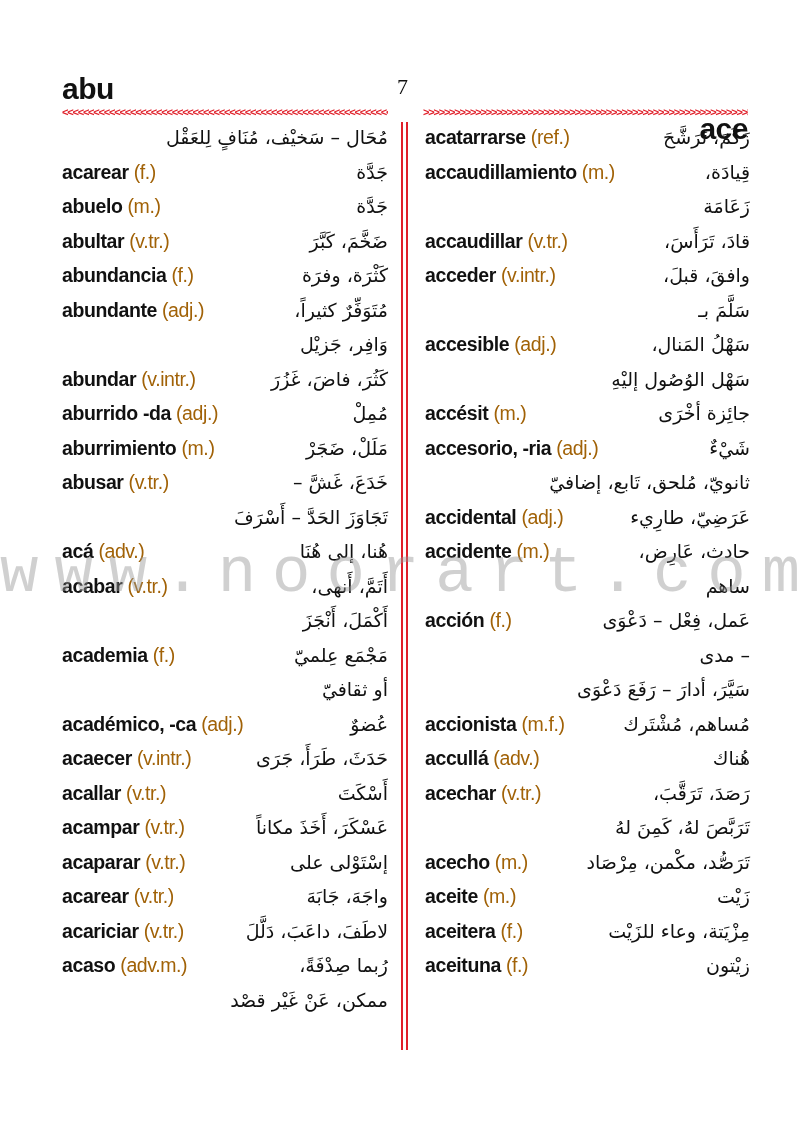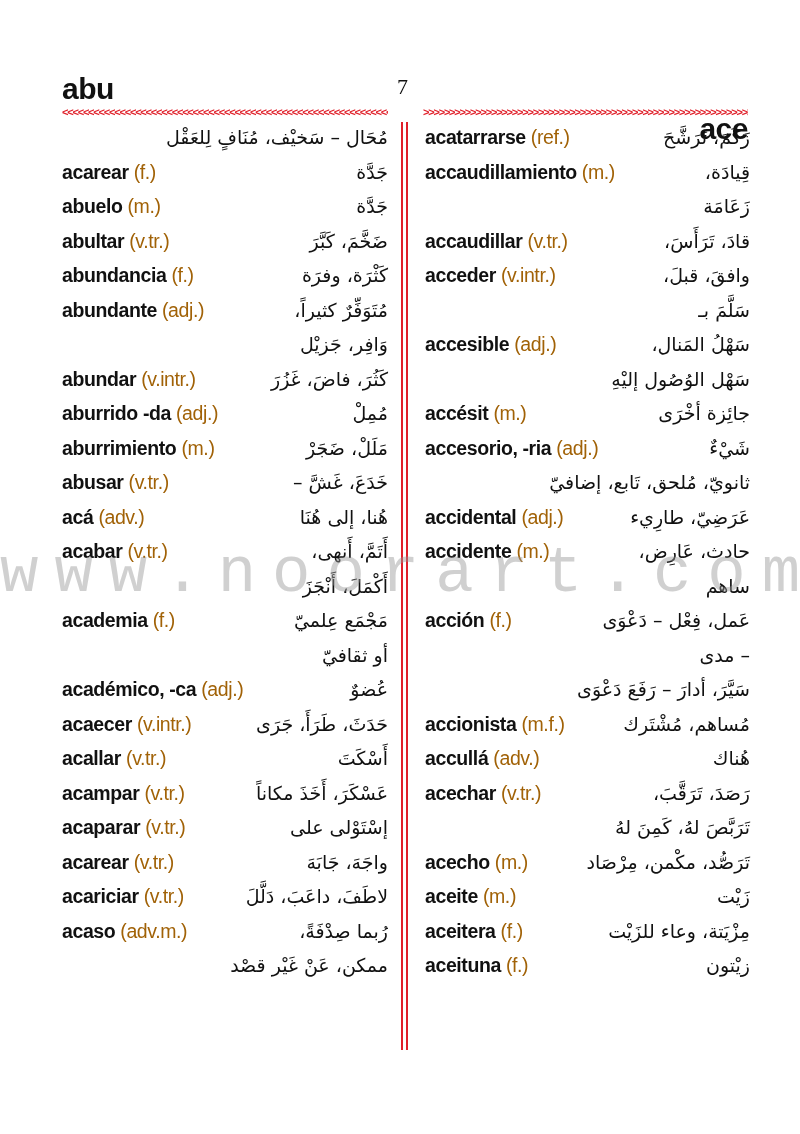--- a/index.html
+++ b/index.html
@@ -105,20 +105,24 @@
       </div>
       <div class="row">
         <div class="headword"><span>aburrimiento</span> <span class="pos">(m.)</span></div>
         <div class="arabic">مَلَلْ، ضَجَرْ</div>
       </div>
       <div class="row">
         <div class="headword"><span>abusar</span> <span class="pos">(v.tr.)</span></div>
         <div class="arabic">خَدَعَ، غَشَّ –</div>
       </div>
       <div class="row">
+        <div class="headword"><span></span> <span class="pos"></span></div>
+        <div class="arabic">تَجَاوَزَ الحَدَّ – أَسْرَفَ</div>
+      </div>
+      <div class="row">
         <div class="headword"><span>acá</span> <span class="pos">(adv.)</span></div>
         <div class="arabic">هُنا، إلى هُنَا</div>
       </div>
       <div class="row">
         <div class="headword"><span>acabar</span> <span class="pos">(v.tr.)</span></div>
         <div class="arabic">أَتَمَّ، أَنهى،</div>
       </div>
       <div class="row">
         <div class="headword"><span></span> <span class="pos"></span></div>
         <div class="arabic">أَكْمَلَ، أَنْجَزَ</div>

